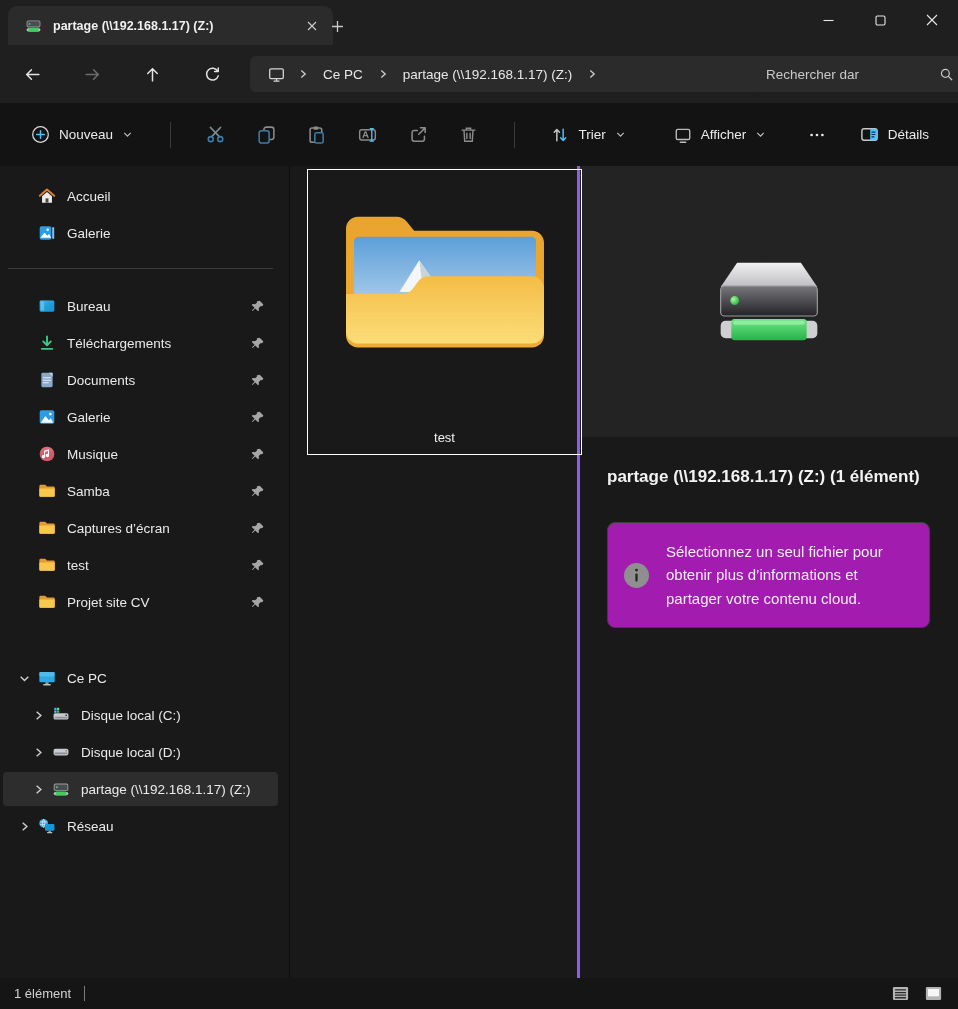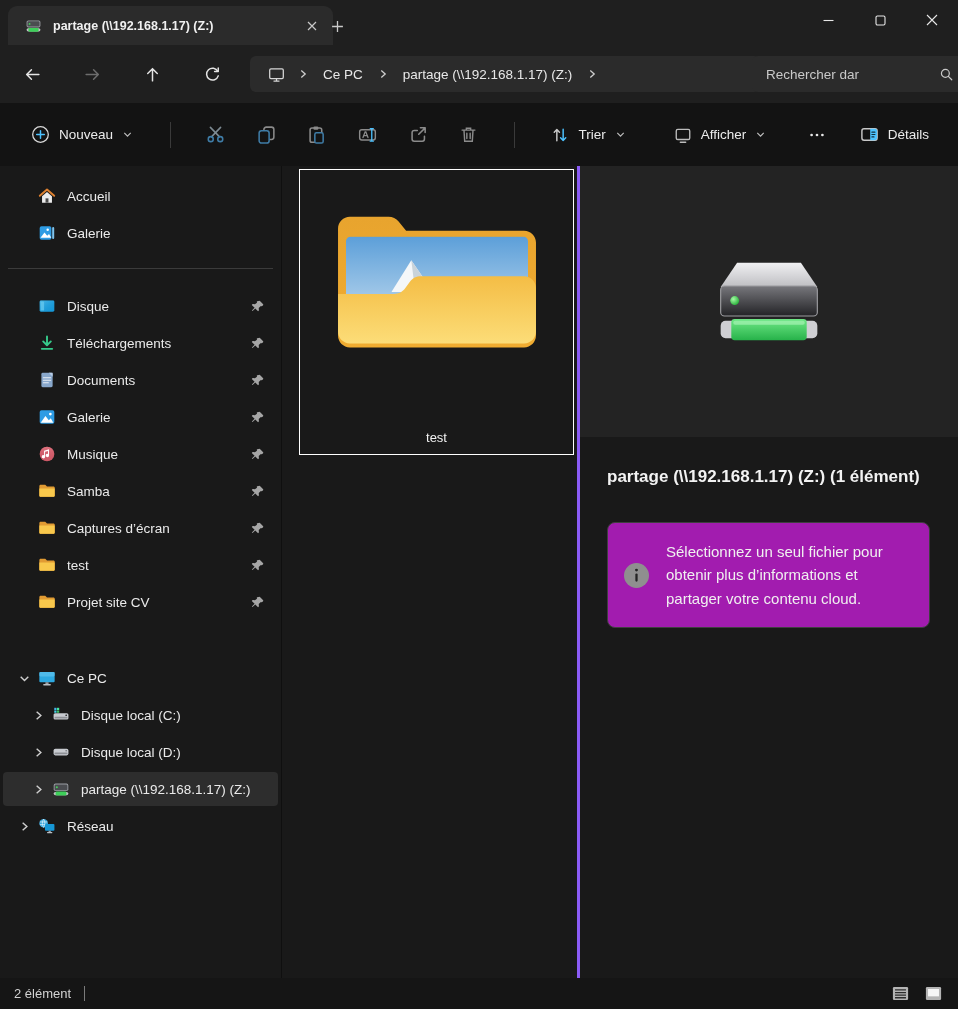--- a/index.html
+++ b/index.html
@@ -33,21 +33,21 @@
   
   .toolbar{position:absolute;top:103px;left:0;right:0;height:63px;background:#131313;
            display:flex;align-items:center;padding-left:20px;gap:12px;}
   .tb-btn{display:flex;align-items:center;gap:9px;height:40px;padding:0 11px;border-radius:5px;
           font-size:13.5px;color:#ebebeb;white-space:nowrap;}
   .tb-icon-btn{width:46px;height:40px;margin:0 7px;display:flex;align-items:center;justify-content:center;border-radius:5px;}
   .tb-divider{width:1px;height:26px;background:#3a3a3a;margin:0 14px;}
   .tb-right{margin-left:auto;display:flex;align-items:flex-end;margin-right:18px;}
 
   
-  .content{position:absolute;top:166px;left:0;right:0;bottom:31px;display:flex;background:#191919;}
+  .content{position:absolute;top:166px;left:0;right:0;bottom:31px;display:flex;background:#191919;gap:8px;}
 
   
   .sidebar{width:281px;flex:none;padding-top:10px;overflow:hidden;}
   .side-item{display:flex;align-items:center;height:34px;margin:3px 3px;border-radius:4px;padding-left:8px;font-size:13.5px;}
   .side-item.child{padding-left:22px;}
   .side-item.selected{background:#2d2d2d;}
   .chev-slot{width:26px;flex:none;display:flex;align-items:center;justify-content:center;}
   .side-ico{width:19px;flex:none;display:flex;align-items:center;justify-content:center;}
   .side-label{margin-left:11px;white-space:nowrap;overflow:hidden;color:#eaeaea;}
   .pin{margin-left:auto;margin-right:13px;flex:none;display:flex;}
@@ -335,21 +335,21 @@
             <rect x="1.5" y="3" width="13" height="10" rx="1.2" fill="url(#bgr)" opacity=".55"></rect>
             <defs>
               <linearGradient id="bgr" x1="0" y1="0" x2="1" y2="1">
                 <stop offset="0" stop-color="#7fd6f7"></stop>
                 <stop offset="1" stop-color="#1292d4" stop-opacity="0"></stop>
               </linearGradient>
             </defs>
             <rect x="2.4" y="3.9" width="3" height="8.2" rx=".6" fill="#63c7ee" opacity=".8"></rect>
           </svg>
       </span>
-      <span class="side-label">Disque</span>
+      <span class="side-label">Bureau</span>
       <span class="pin">
         <svg width="15" height="15" viewBox="0 0 16 16">
             <path fill="#a6a6a6" d="M9.2 2.2a1 1 0 0 1 1.4 0l3.2 3.2a1 1 0 0 1 0 1.4l-.5.5c-.3.3-.7.4-1.1.3l-.6-.2-2.3 2.3.2 1.9c0 .3-.1.6-.3.8l-.6.6-3-3-2.9 2.9-.7-.7 2.9-2.9-3-3 .6-.6c.2-.2.5-.3.8-.3l1.9.2L7.5 4l-.2-.6c-.1-.4 0-.8.3-1.1z"></path>
           </svg>
       </span>
     </div>
 
     <div class="side-item">
       <span class="chev-slot"></span>
       <span class="side-ico">
@@ -657,21 +657,21 @@
               <circle cx="12" cy="6.8" r="1.4" fill="#242424"></circle>
             </svg>
         </span>
         <span class="info-text">Sélectionnez un seul fichier pour obtenir plus d’informations et partager votre contenu cloud.</span>
       </div>
     </div>
   </div>
 </div>
 
 <div class="statusbar">
-  <span>2 élément</span>
+  <span>1 élément</span>
   <span class="status-sep"></span>
   <span class="status-right">
     <span class="status-btn">
       <svg width="19" height="19" viewBox="0 0 16 16">
           <rect x="1.6" y="2.6" width="12.8" height="10.8" rx="1" fill="#b4b4b4"></rect>
           <path d="M3.4 5h9.2M3.4 7.2h9.2M3.4 9.4h9.2M3.4 11.6h9.2" stroke="#2c2c2c" stroke-width="1.1"></path>
         </svg>
     </span>
     <span class="status-btn">
       <svg width="19" height="19" viewBox="0 0 16 16">

